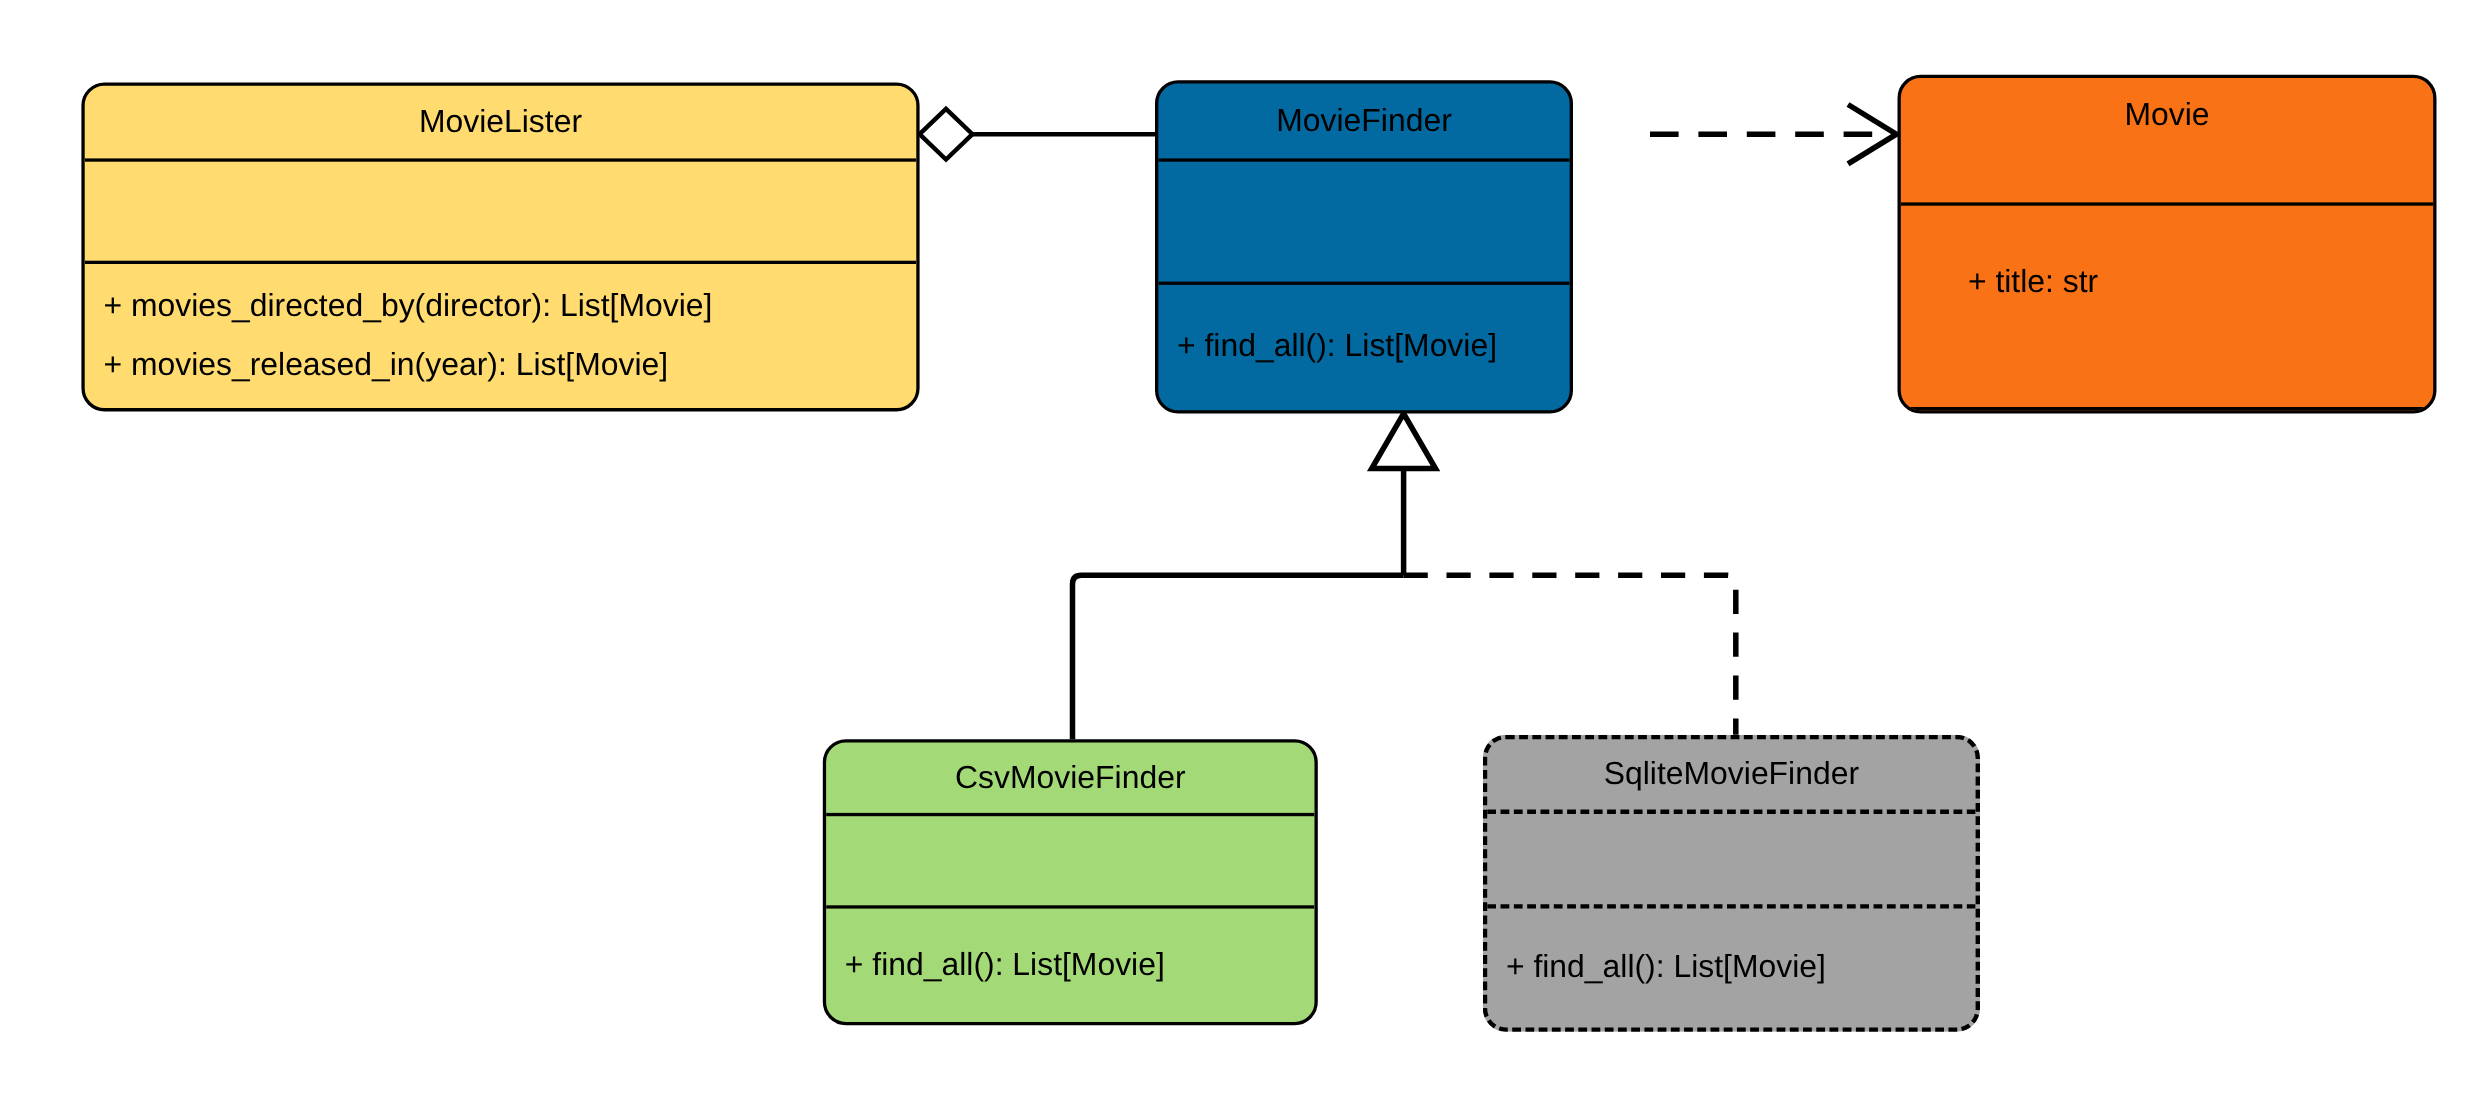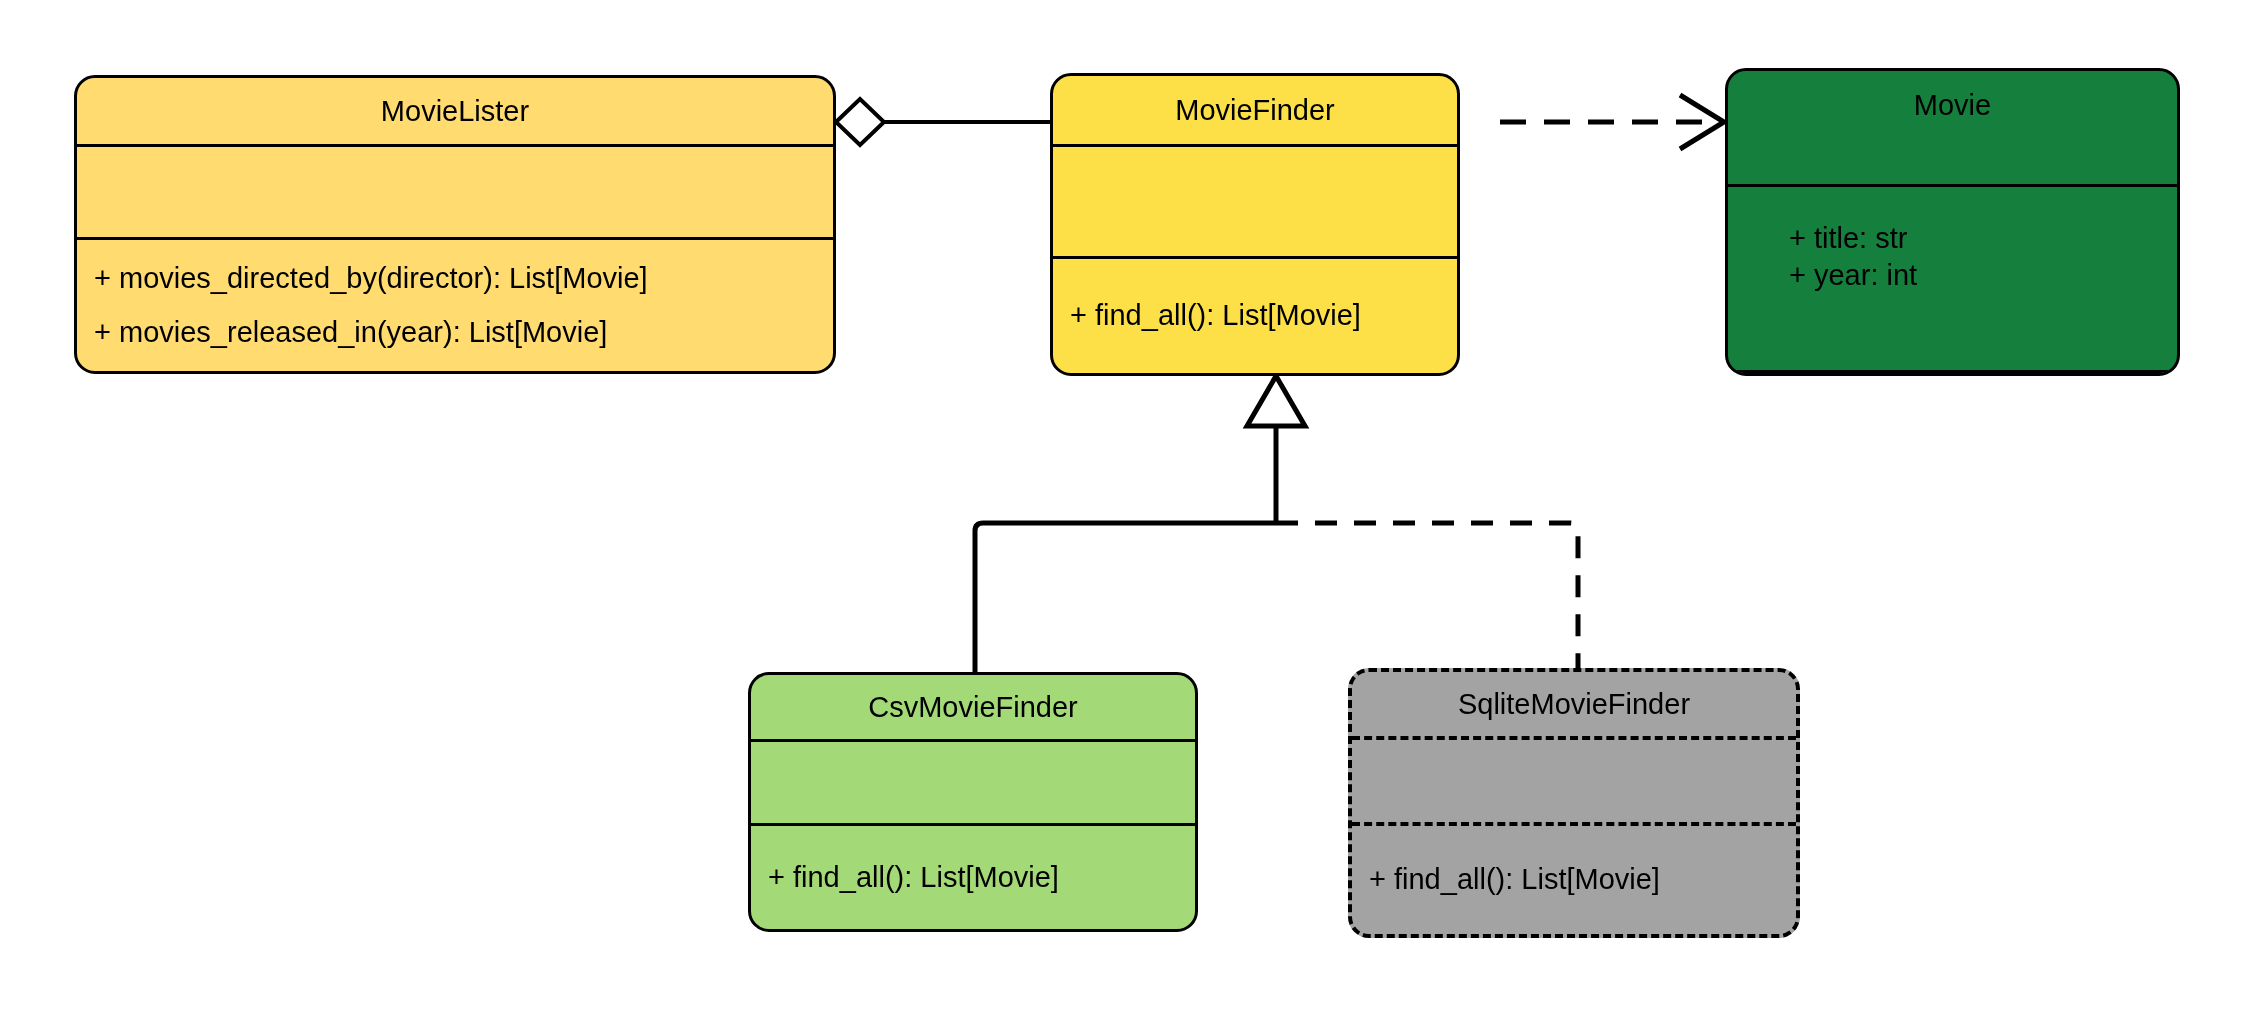--- a/index.html
+++ b/index.html
@@ -107,37 +107,36 @@
     <div class="compartment" style="height:66px;">
       <div class="class-name">MovieLister</div>
     </div>
     <div class="compartment divider" style="height:93px;"></div>
     <div class="compartment divider members-list" style="flex:1;gap:16px;">
       <div class="member">+ movies_directed_by(director): List[Movie]</div>
       <div class="member">+ movies_released_in(year): List[Movie]</div>
     </div>
   </div>
 
-  <div class="uml-class" style="left:1050px; top:73px; width:410px; height:303px; background:#fde047;justify-content:space-between;">
+  <div class="uml-class" style="left:1050px; top:73px; width:380px; height:303px; background:#0369a1;justify-content:space-between;">
     <div class="compartment" style="height:68px;">
       <div class="class-name">MovieFinder</div>
     </div>
     <div class="compartment divider" style="height:112px;"></div>
     <div class="compartment divider members-list" style="flex:1;">
       <div class="member">+ find_all(): List[Movie]</div>
     </div>
   </div>
 
-  <div class="uml-class" style="left:1725px; top:68px; width:455px; height:308px; background:#15803d;gap:44px;">
+  <div class="uml-class" style="left:1725px; top:68px; width:490px; height:308px; background:#f97316;gap:44px;">
     <div class="compartment" style="height:74px;">
       <div class="class-name">Movie</div>
     </div>
     <div class="compartment divider members-list" style="height:151px;padding-left:44px;">
       <div class="member">+ title: str</div>
-      <div class="member">+ year: int</div>
     </div>
     <div class="compartment divider" style="flex:1;"></div>
   </div>
 
   <div class="uml-class" style="left:748px; top:672px; width:450px; height:260px; background:#a3d977;">
     <div class="compartment" style="height:64px;">
       <div class="class-name">CsvMovieFinder</div>
     </div>
     <div class="compartment divider" style="height:84px;"></div>
     <div class="compartment divider members-list" style="flex:1;">

